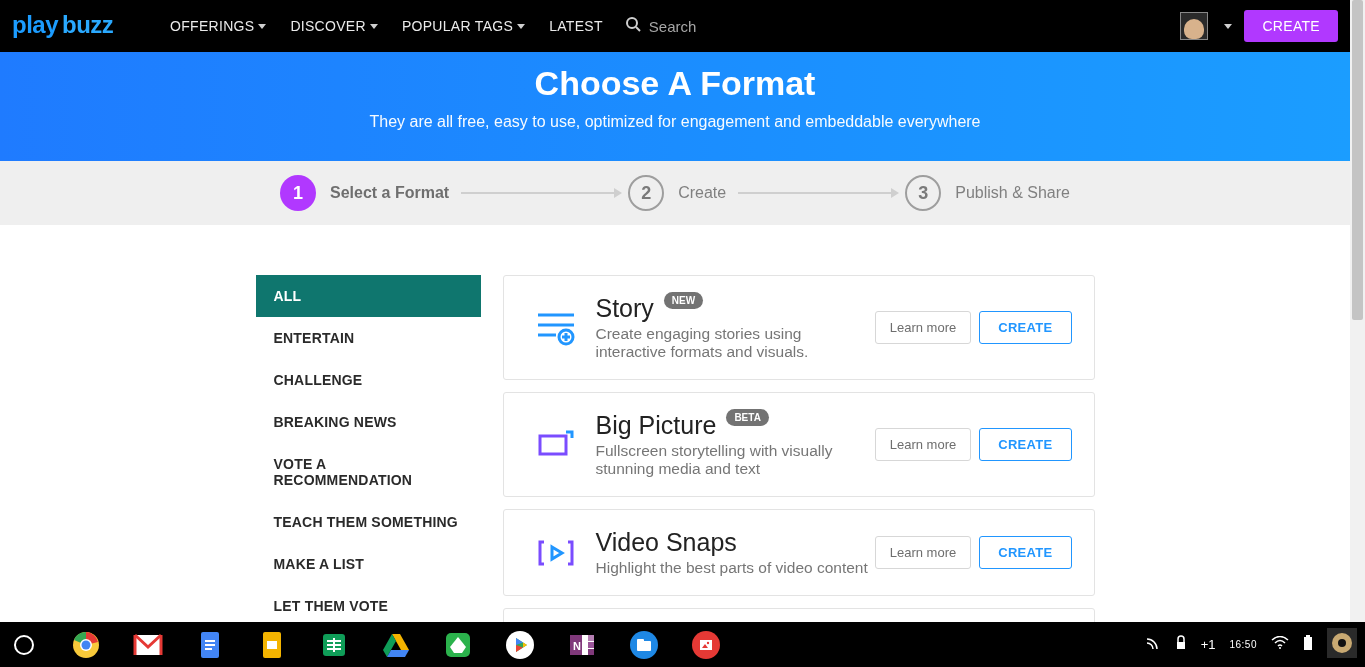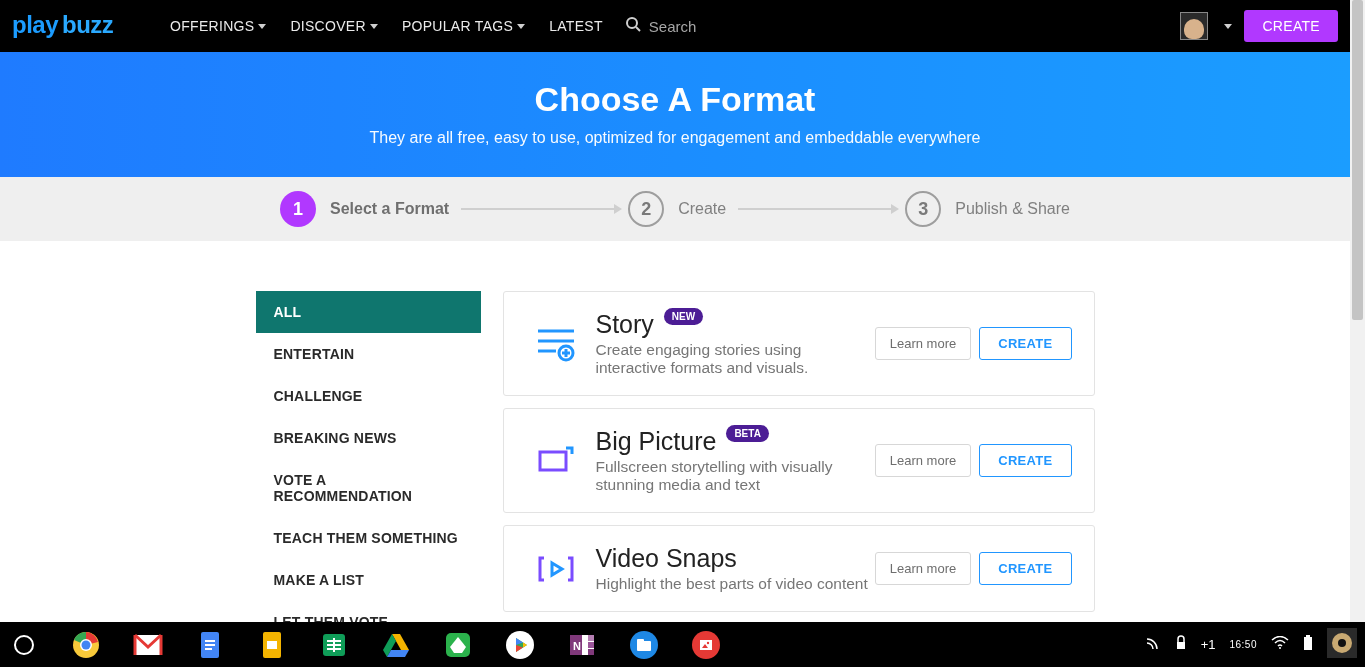--- a/index.html
+++ b/index.html
@@ -57,21 +57,21 @@
   }
   .create-btn {
     background: #b138ff; color: #fff; border: none; padding: 8px 18px; border-radius: 3px;
     font-size: 14px; letter-spacing: 0.3px; cursor: pointer;
   }
   
   .hero {
     background: linear-gradient(90deg, #1f7bff 0%, #1b8dff 50%, #1b9dff 100%);
     color: #fff;
     text-align: center;
-    padding: 28px 20px 30px;
+    padding: 12px 20px 30px;
     position: relative;
   }
   .hero h1 { font-size: 34px; font-weight: 600; margin-bottom: 10px; }
   .hero p { font-size: 16px; opacity: 0.97; font-weight: 300; }
   
   .steps-bar {
     background: #efefef;
     padding: 14px 0;
     display: flex;
     justify-content: center;
@@ -120,21 +120,21 @@
     border: 1px solid #e3e3e3; border-radius: 3px; padding: 18px 22px;
     display: flex; align-items: center;
   }
   .card-icon {
     width: 60px; height: 48px; display:flex; align-items:center; justify-content:center;
     margin-right: 10px;
   }
   .card-body { flex: 1; }
   .card-title-row { display:flex; align-items:center; gap:10px; }
   .card-title { font-size: 25px; font-weight: 500; color: #222; }
-  .badge { background: #4c1d95; color: #fff; font-size: 10px; font-weight: 700; padding: 3px 8px; border-radius: 10px; position: relative; top: -8px; }
+  .badge { background: #737373; color: #fff; font-size: 10px; font-weight: 700; padding: 3px 8px; border-radius: 10px; position: relative; top: -8px; }
   .card-desc { font-size: 15.5px; color: #767676; margin-top: 2px; }
   .card-actions { display:flex; align-items:center; gap: 8px; }
   .learn-btn {
     background: #fff; border: 1px solid #d7d7d7; color: #6e6e6e; padding: 8px 14px; border-radius: 3px;
     font-size: 13px; cursor: pointer;
   }
   .create-outline {
     background: #fff; border: 1.5px solid #2196ff; color: #2196ff; padding: 8px 18px; border-radius: 3px;
     font-size: 13px; font-weight: 700; letter-spacing: 0.3px; cursor: pointer;
   }

